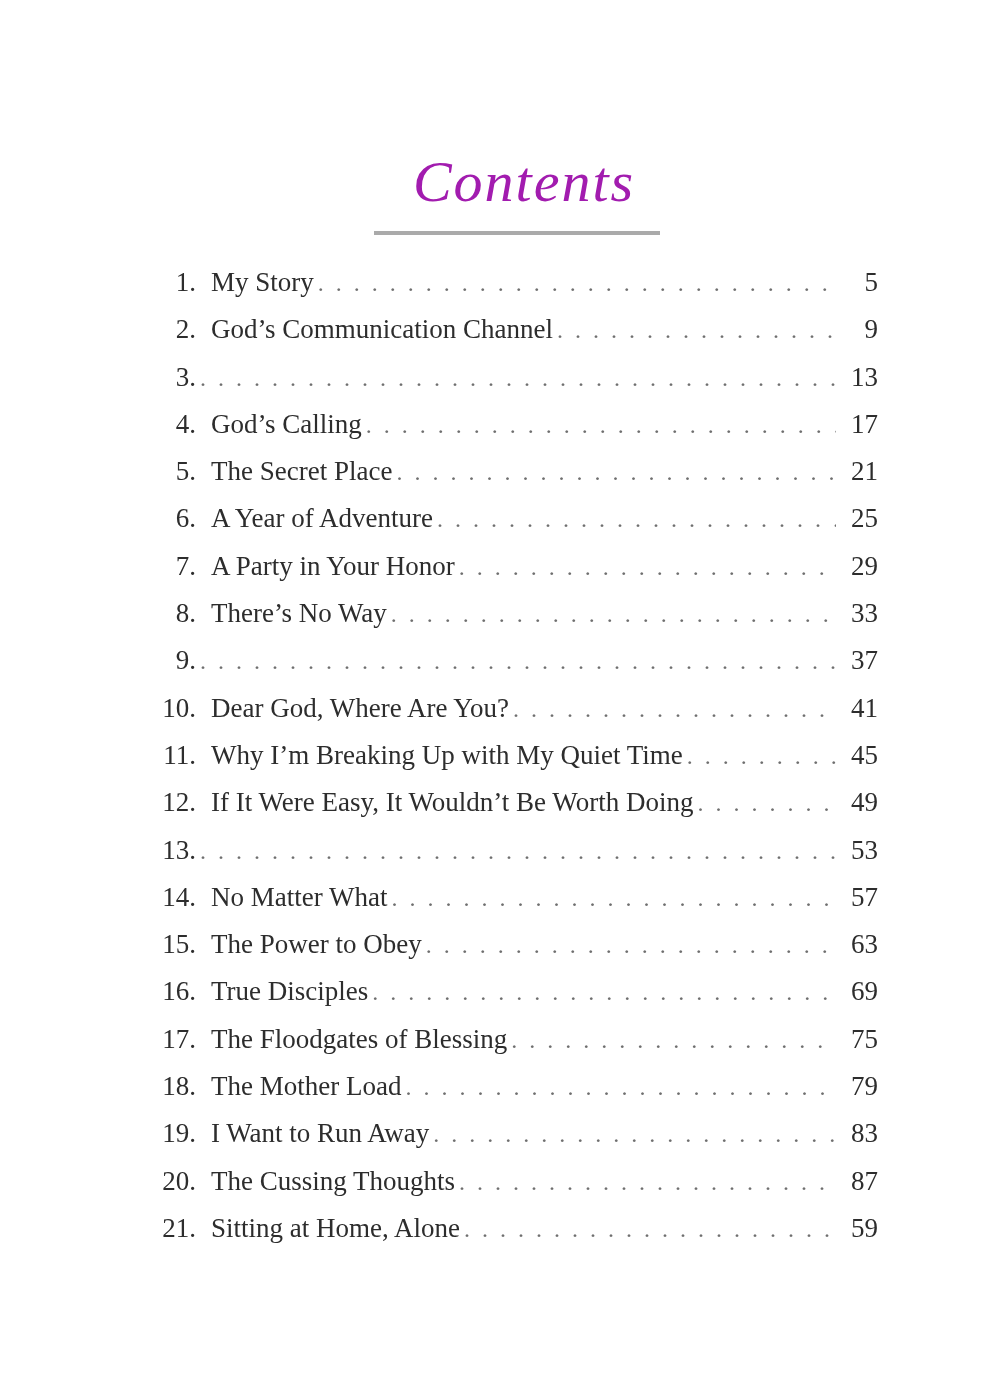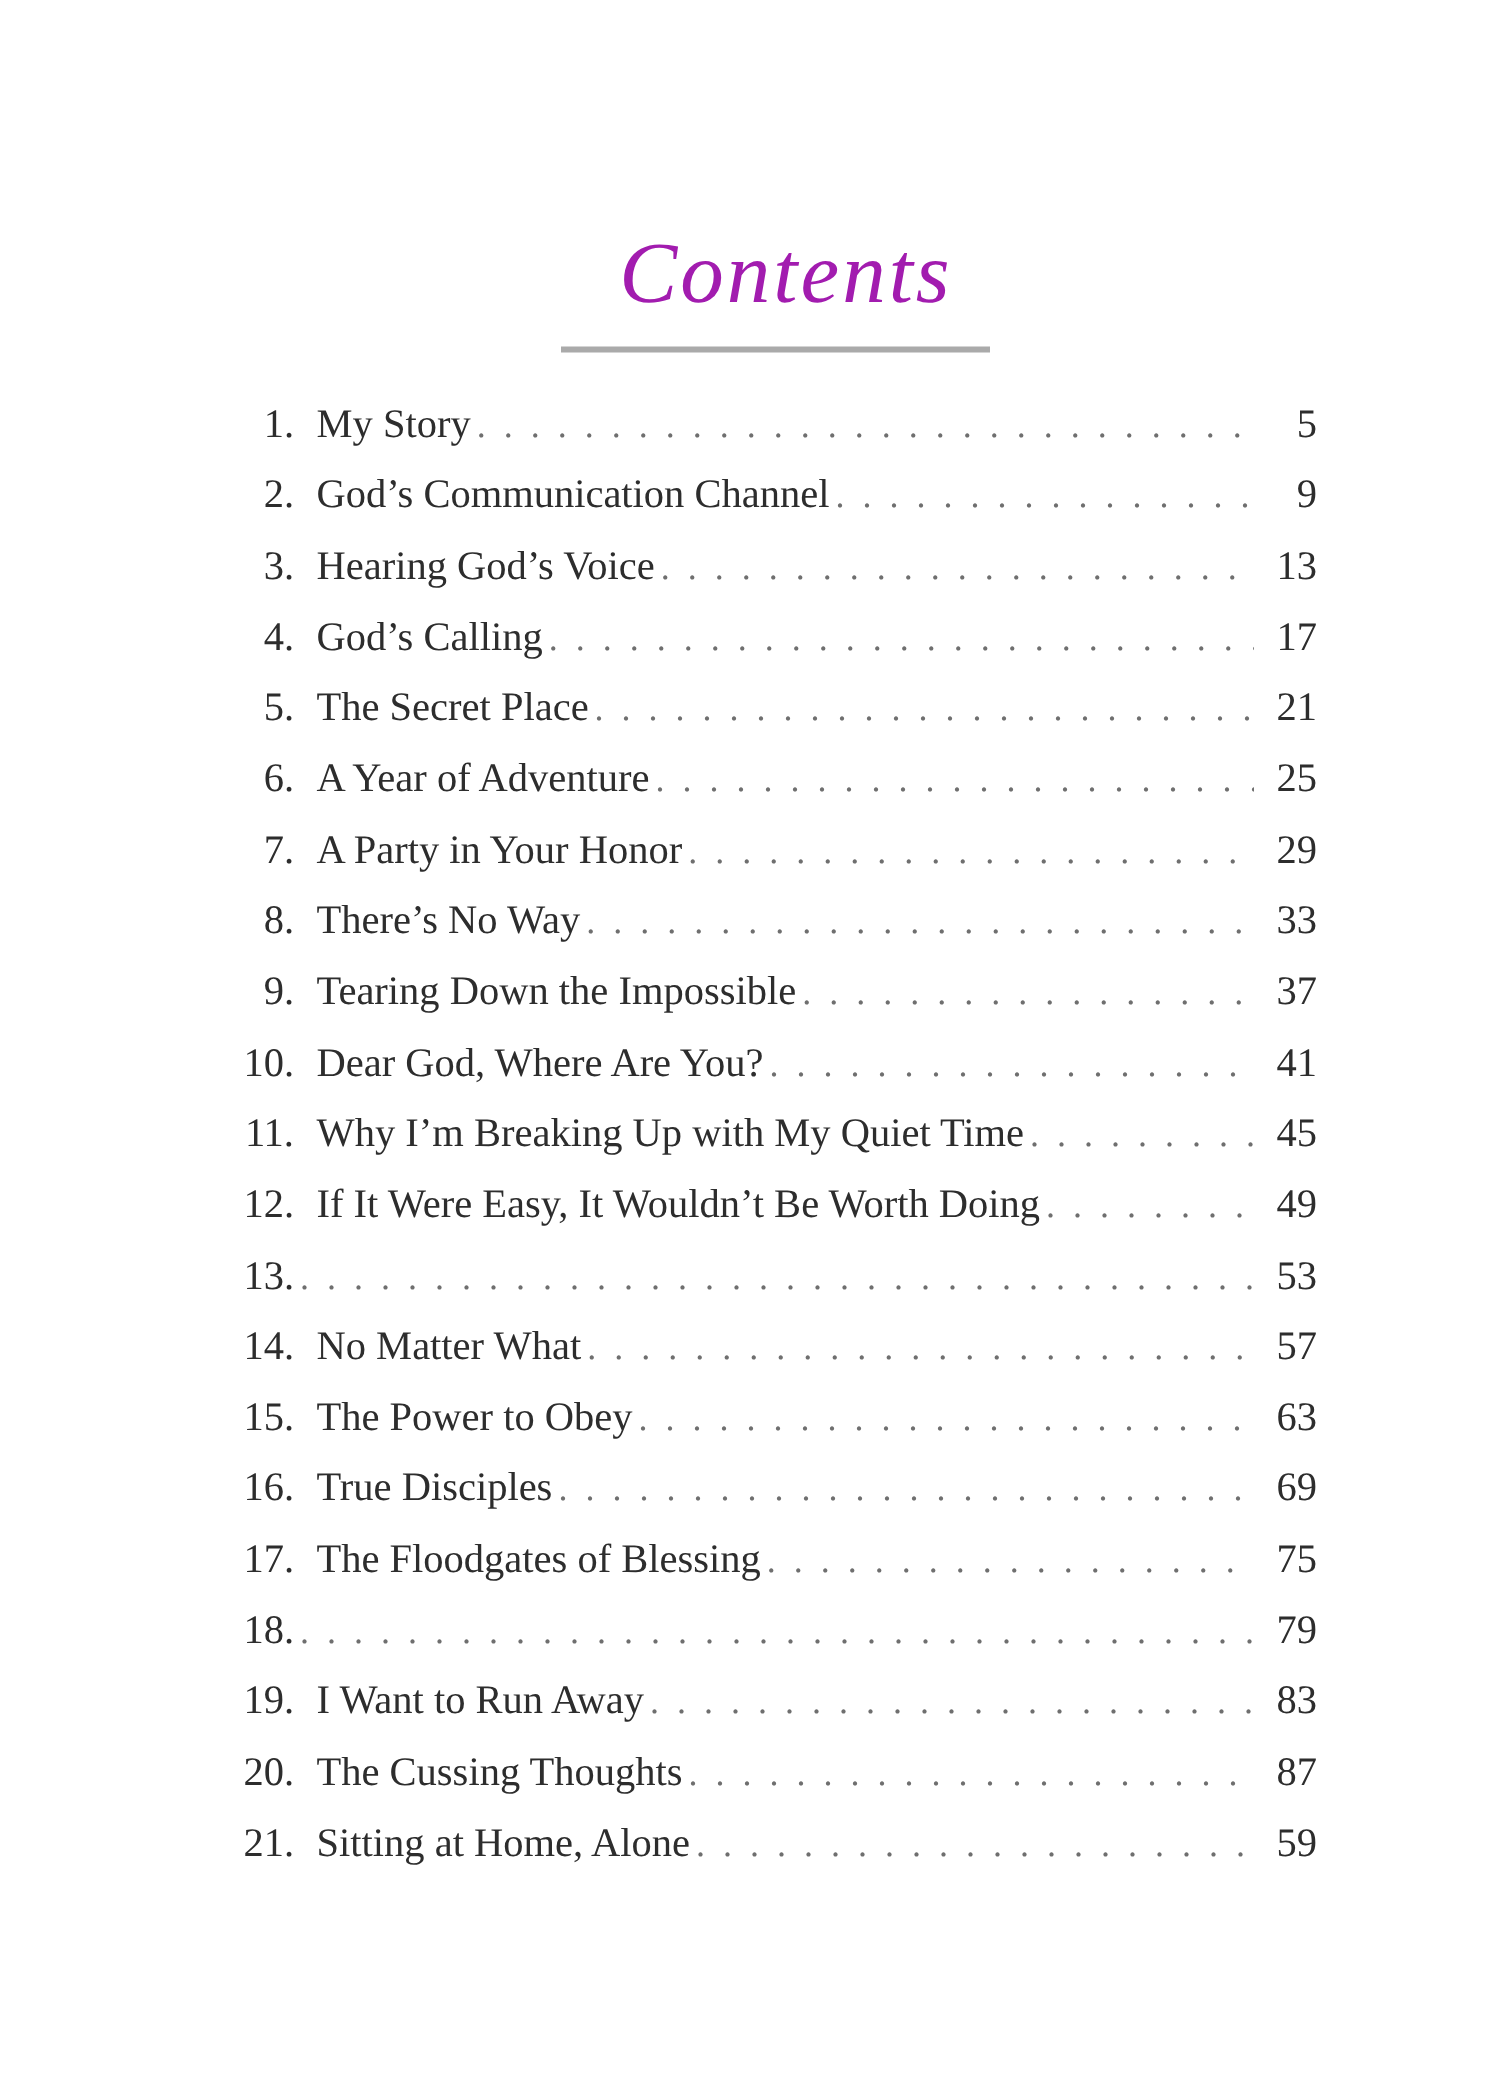--- a/index.html
+++ b/index.html
@@ -96,21 +96,20 @@
 
   <li class="toc-row">
     <span class="chap-num">2.</span>
     <span class="chap-title">God’s Communication Channel</span>
     <span class="dot-leader"></span>
     <span class="page-num">9</span>
   </li>
 
   <li class="toc-row">
     <span class="chap-num">3.</span>
-    <span class="chap-title">Hearing God’s Voice</span>
     <span class="dot-leader"></span>
     <span class="page-num">13</span>
   </li>
 
   <li class="toc-row">
     <span class="chap-num">4.</span>
     <span class="chap-title">God’s Calling</span>
     <span class="dot-leader"></span>
     <span class="page-num">17</span>
   </li>
@@ -138,21 +137,20 @@
 
   <li class="toc-row">
     <span class="chap-num">8.</span>
     <span class="chap-title">There’s No Way</span>
     <span class="dot-leader"></span>
     <span class="page-num">33</span>
   </li>
 
   <li class="toc-row">
     <span class="chap-num">9.</span>
-    <span class="chap-title">Tearing Down the Impossible</span>
     <span class="dot-leader"></span>
     <span class="page-num">37</span>
   </li>
 
   <li class="toc-row">
     <span class="chap-num">10.</span>
     <span class="chap-title">Dear God, Where Are You?</span>
     <span class="dot-leader"></span>
     <span class="page-num">41</span>
   </li>
@@ -200,20 +198,21 @@
 
   <li class="toc-row">
     <span class="chap-num">17.</span>
     <span class="chap-title">The Floodgates of Blessing</span>
     <span class="dot-leader"></span>
     <span class="page-num">75</span>
   </li>
 
   <li class="toc-row">
     <span class="chap-num">18.</span>
+    <span class="chap-title">The Mother Load</span>
     <span class="dot-leader"></span>
     <span class="page-num">79</span>
   </li>
 
   <li class="toc-row">
     <span class="chap-num">19.</span>
     <span class="chap-title">I Want to Run Away</span>
     <span class="dot-leader"></span>
     <span class="page-num">83</span>
   </li>

